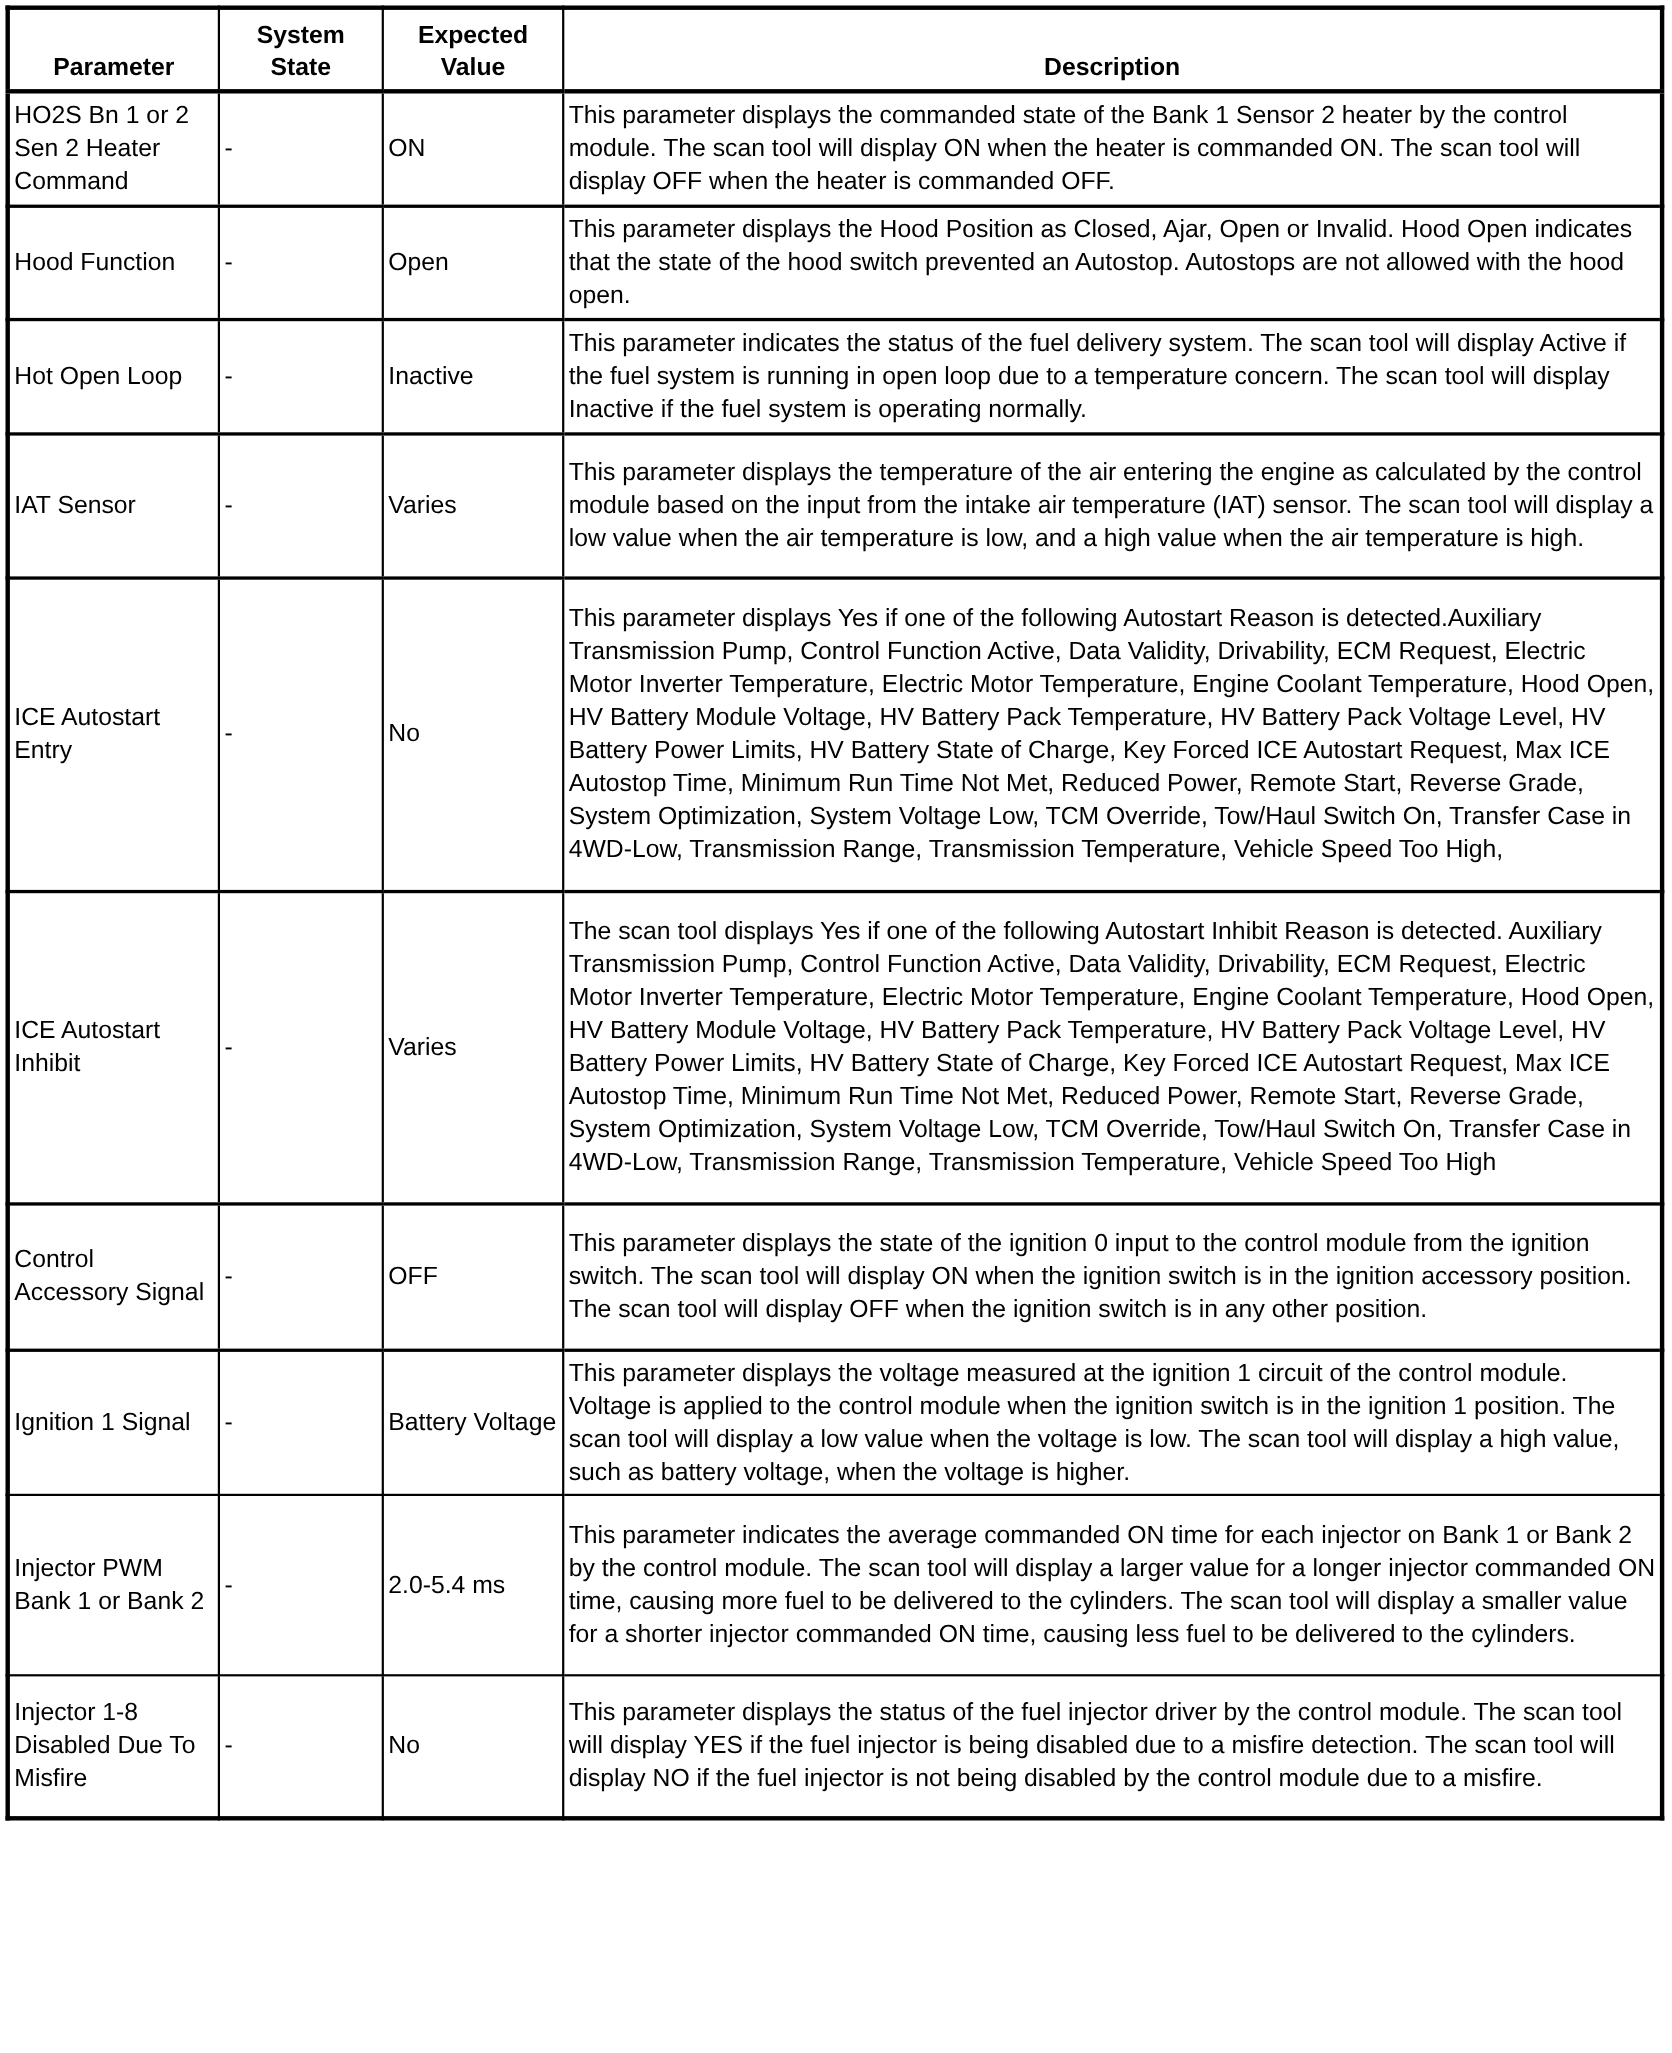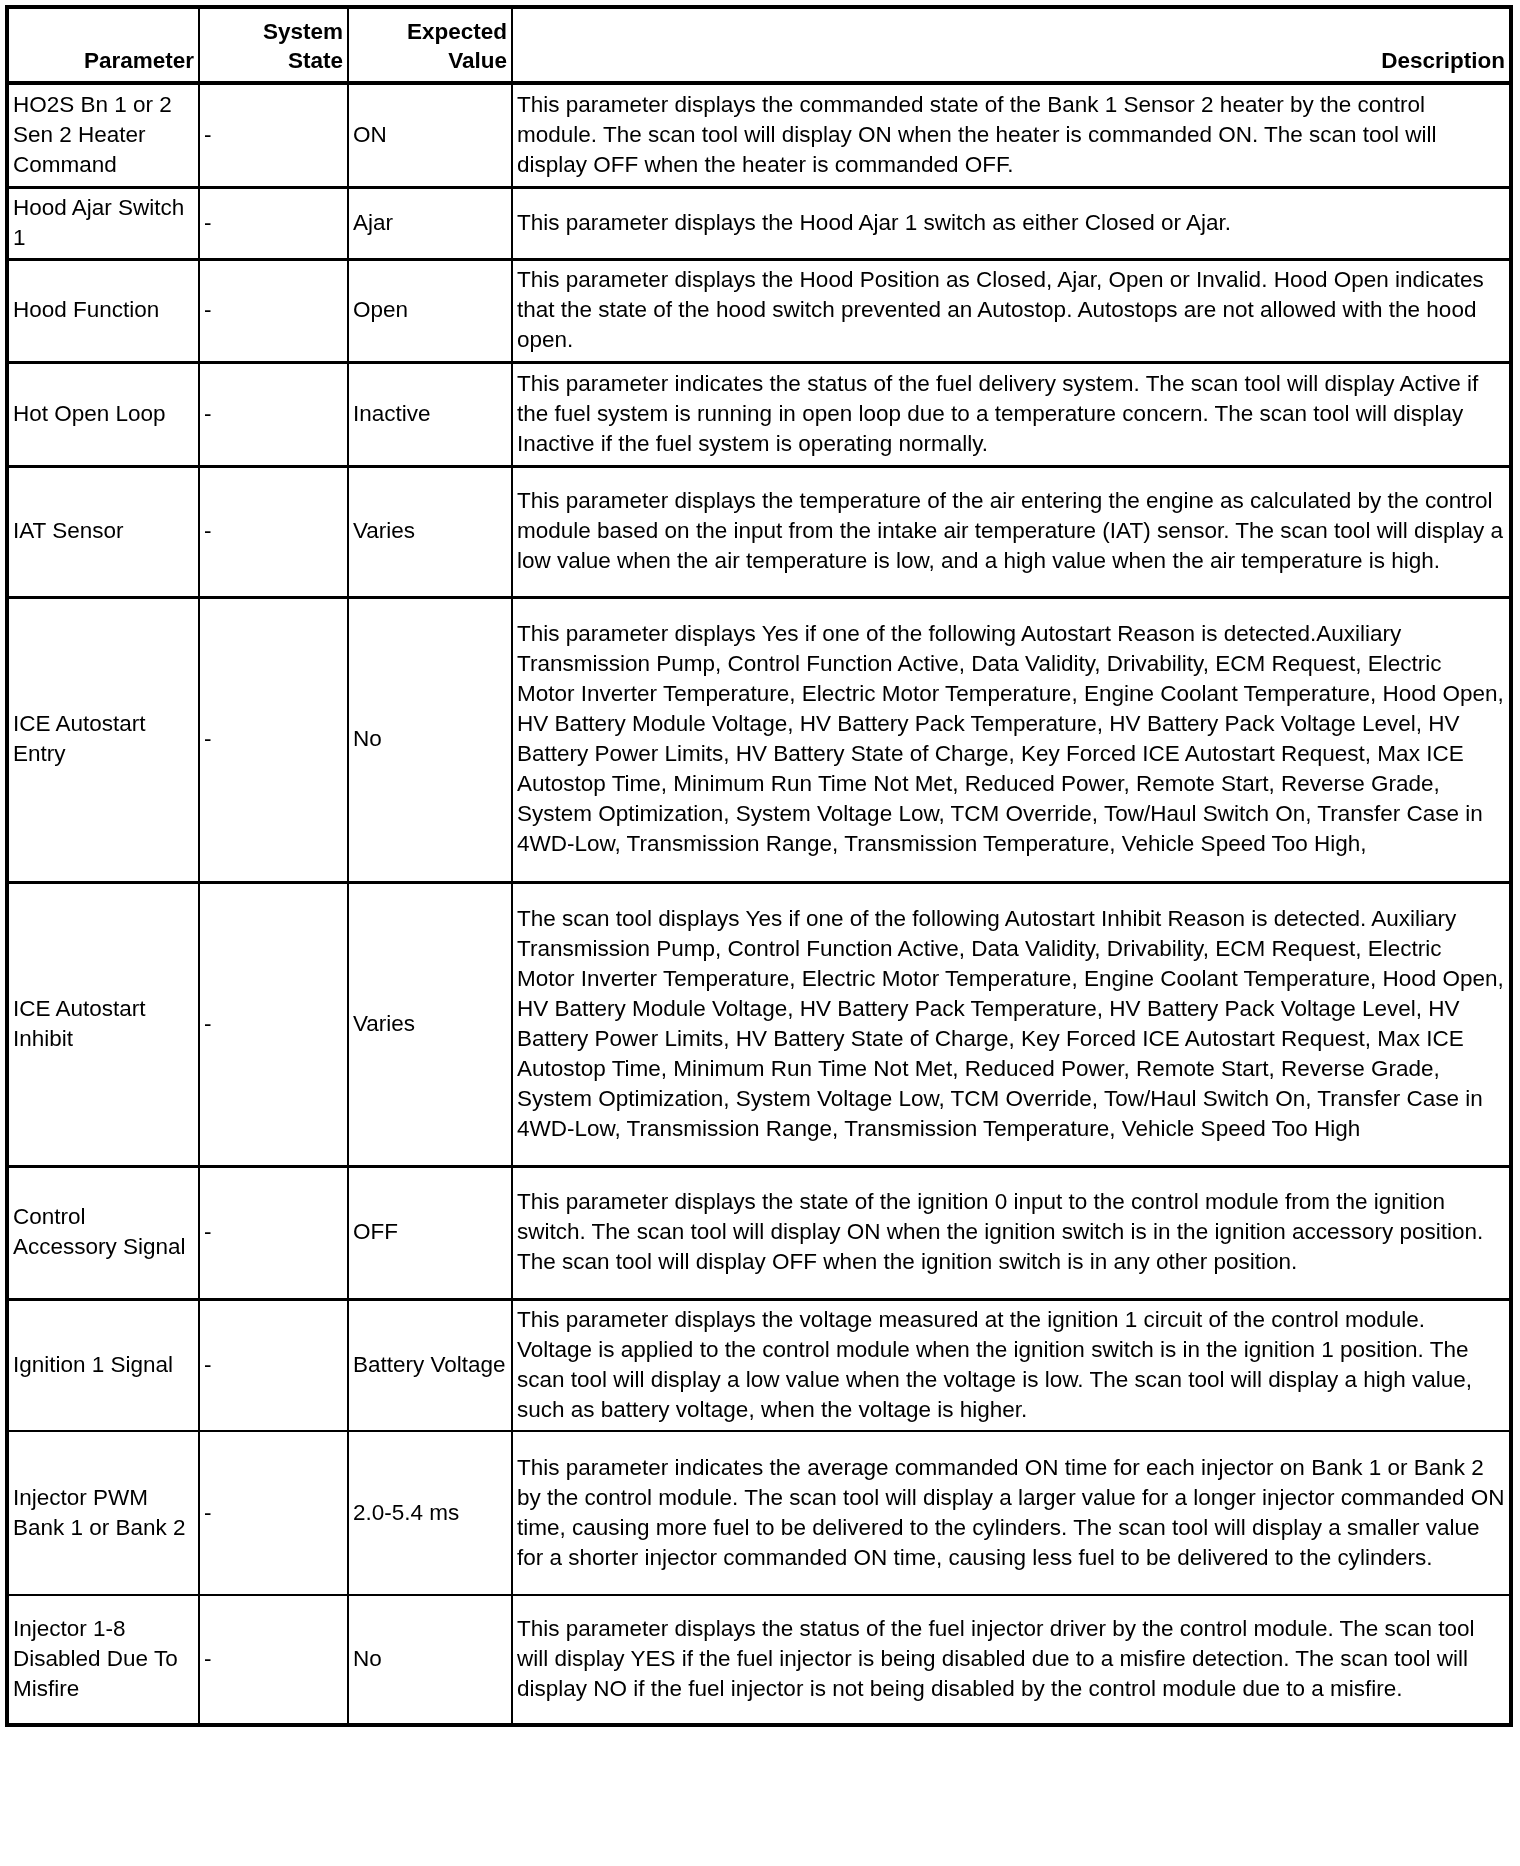--- a/index.html
+++ b/index.html
@@ -17,21 +17,21 @@
     line-height: 30px;
     color: #000;
     border: 4px solid #000;
   }
   table.params col.c-param { width: 192px; }
   table.params col.c-state { width: 149px; }
   table.params col.c-value { width: 164px; }
   table.params col.c-desc  { width: auto; }
   table.params th {
     font-weight: bold;
-    text-align: right;
+    text-align: center;
     vertical-align: bottom;
     padding: 4px 4px 6px 4px;
     border-left: 2px solid #000;
     border-right: 2px solid #000;
     border-bottom: 4px solid #000;
     line-height: 29px;
     height: 62px;
   }
   table.params td {
     vertical-align: middle;
@@ -72,26 +72,20 @@
           <span>Description</span>
         </th>
       </tr>
     </thead>
     <tbody>
       <tr class="thick" style="height:104px">
         <td class="param-cell">HO2S Bn 1 or 2 Sen 2 Heater Command</td>
         <td>-</td>
         <td>ON</td>
         <td class="desc-cell">This parameter displays the commanded state of the Bank 1 Sensor 2 heater by the control module. The scan tool will display ON when the heater is commanded ON. The scan tool will display OFF when the heater is commanded OFF.</td>
-      </tr>
-      <tr class="thick" style="height:72px">
-        <td class="param-cell">Hood Ajar Switch 1</td>
-        <td>-</td>
-        <td>Ajar</td>
-        <td class="desc-cell">This parameter displays the Hood Ajar 1 switch as either Closed or Ajar.</td>
       </tr>
       <tr class="thick" style="height:103px">
         <td class="param-cell">Hood Function</td>
         <td>-</td>
         <td>Open</td>
         <td class="desc-cell">This parameter displays the Hood Position as Closed, Ajar, Open or Invalid. Hood Open indicates that the state of the hood switch prevented an Autostop. Autostops are not allowed with the hood open.</td>
       </tr>
       <tr class="thick" style="height:104px">
         <td class="param-cell">Hot Open Loop</td>
         <td>-</td>

